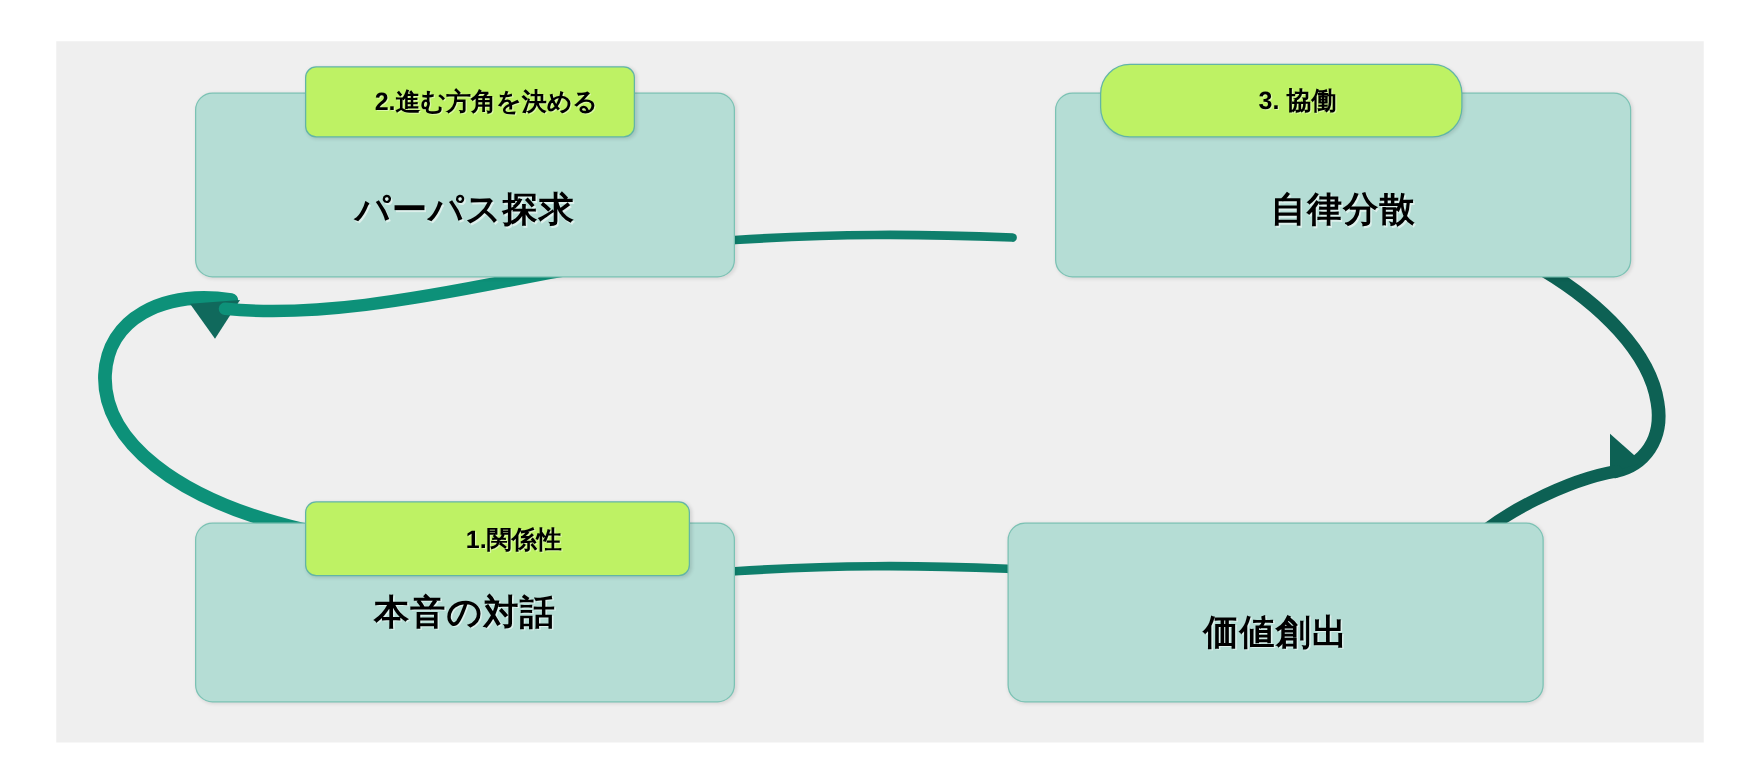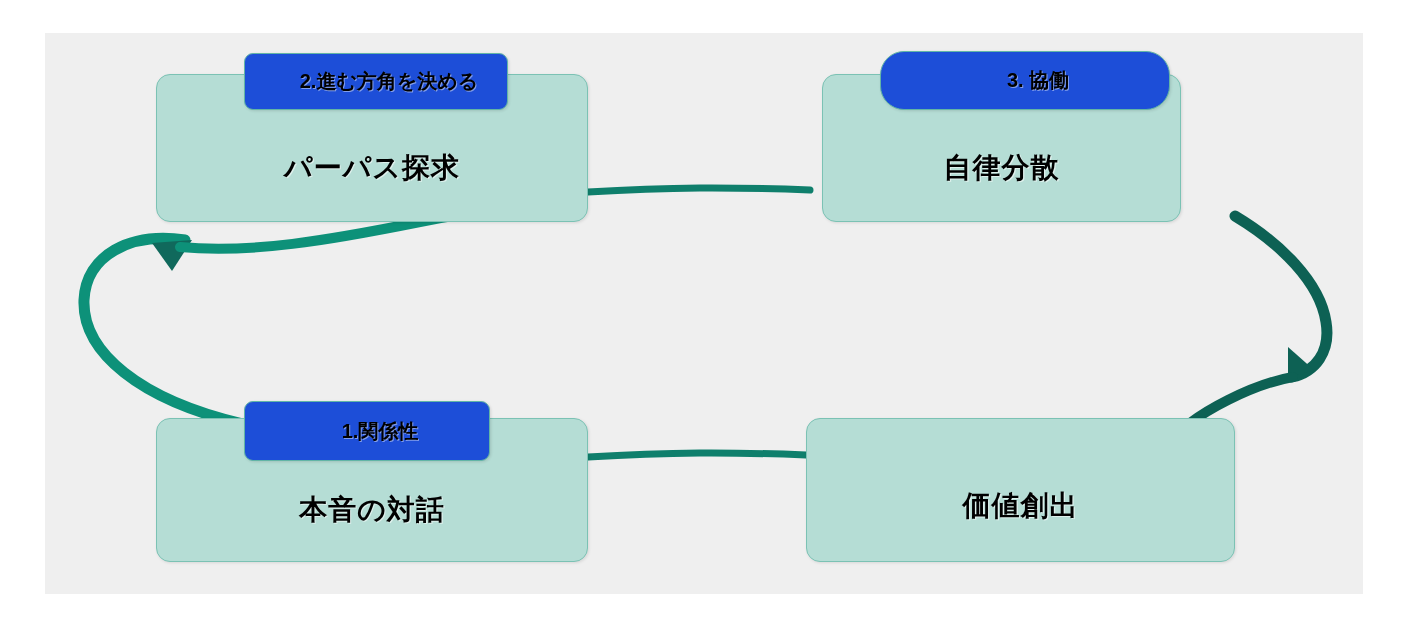--- a/index.html
+++ b/index.html
@@ -60,21 +60,21 @@
     font-weight: bold;
     font-size: 28px;
     letter-spacing: 1px;
     white-space: nowrap;
     text-shadow: 1.2px 1.2px 0 rgba(255,255,255,0.55);
   }
 
   .badge {
     position: absolute;
     box-sizing: border-box;
-    background: #1d4ed8;
+    background: #bef264;
     border: 1.2px solid #62b5a6;
     border-radius: 9px;
     box-shadow: 1px 1px 3px rgba(0,0,0,0.12);
     display: flex;
     align-items: center;
     justify-content: center;
     padding-left: 26px;
   }
 
   .badge-label {
@@ -82,33 +82,33 @@
     font-weight: bold;
     font-size: 20px;
     white-space: nowrap;
     text-shadow: 1px 1px 0 rgba(255,255,255,0.45);
   }
 
   
   #node-purpose       { left: 156px; top: 74px;  width: 432px; height: 148px; }
   #node-purpose .node-title { top: 74px; }
 
-  #node-autonomy      { left: 822px; top: 74px;  width: 359px; height: 148px; }
+  #node-autonomy      { left: 844px; top: 74px;  width: 461px; height: 148px; }
   #node-autonomy .node-title { top: 74px; }
 
   #node-dialogue      { left: 156px; top: 418px; width: 432px; height: 144px; }
-  #node-dialogue .node-title { top: 72px; }
+  #node-dialogue .node-title { top: 52px; }
 
   #node-value         { left: 806px; top: 418px; width: 429px; height: 144px; padding-left: 48px; }
   #node-value .node-title { top: 68px; }
 
   
   #badge-purpose  { left: 244px; top: 53px;  width: 264px; height: 57px; }
   #badge-autonomy { left: 880px; top: 51px;  width: 290px; height: 59px; border-radius: 24px; }
-  #badge-dialogue { left: 244px; top: 401px; width: 246px; height: 60px; }
+  #badge-dialogue { left: 244px; top: 401px; width: 308px; height: 60px; }
   #badge-value    { left: 893px; top: 399px; width: 272px; height: 69px; }
 </style>
 </head>
 <body>
 
 <div id="diagram-root">
 
   <div id="canvas"></div>
 
   <svg id="connector-layer" viewBox="0 0 1401 621" width="1401" height="621" xmlns="http://www.w3.org/2000/svg">

